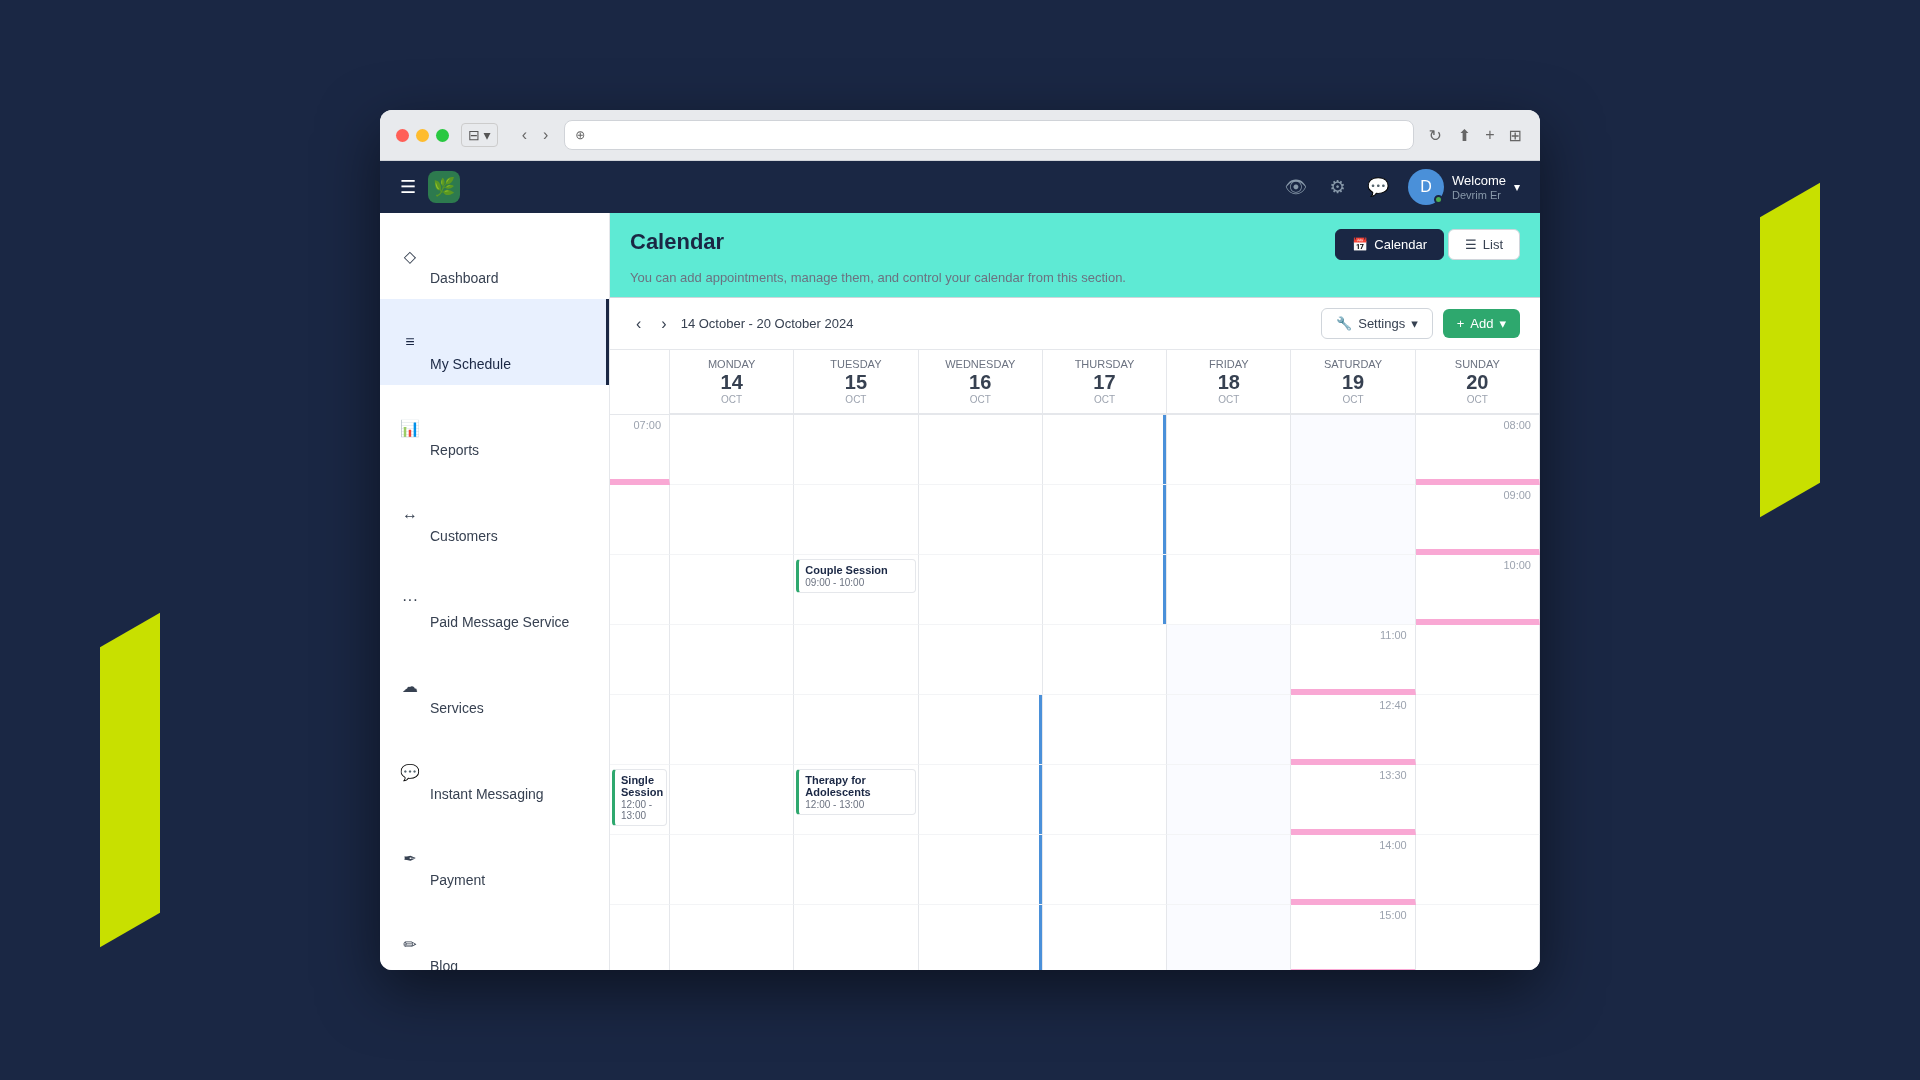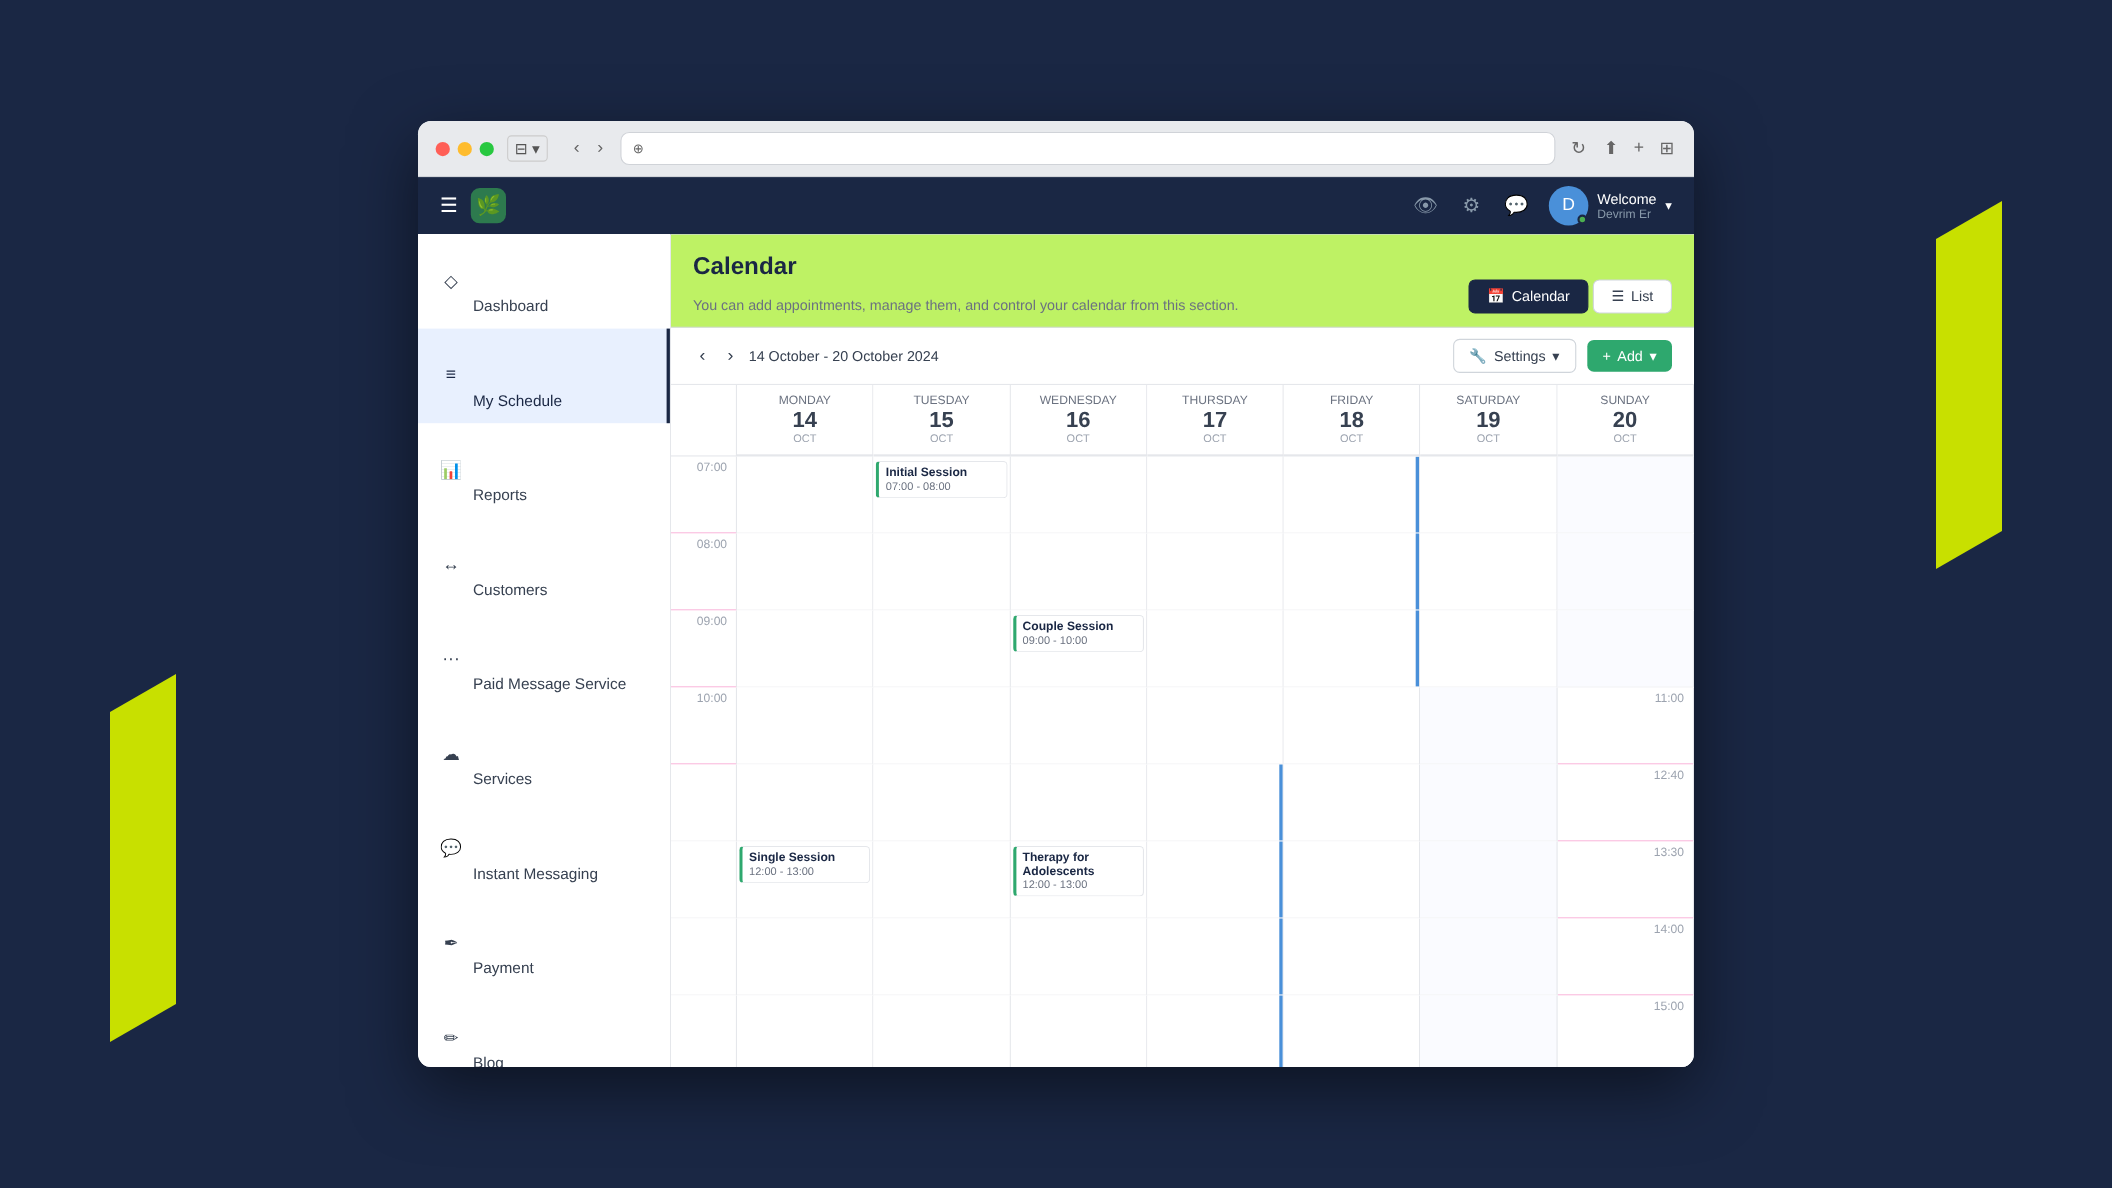--- a/index.html
+++ b/index.html
@@ -266,25 +266,25 @@
     .main-content {
       flex: 1;
       overflow: hidden;
       display: flex;
       flex-direction: column;
       background: #f0f2f5;
     }
 
     
     .calendar-header-section {
-      background: #bef264;
+      background: #5eead4;
       padding: 16px 20px 12px;
       border-bottom: 1px solid #d0d5db;
       display: flex;
-      align-items: flex-end;
+      align-items: flex-start;
       justify-content: space-between;
     }
     .calendar-title {
       font-size: 22px;
       font-weight: 600;
       color: #1a2744;
     }
     .calendar-subtitle {
       font-size: 13px;
       color: #6b7280;
@@ -416,21 +416,21 @@
     }
     .day-mon {
       font-size: 10px;
       color: #9ca3af;
       text-transform: uppercase;
     }
 
     
     .time-cell {
       border-right: 1px solid #e5e7eb;
-      border-bottom: 1px solid #f9a8d4;
+      border-bottom: 6px solid #f9a8d4;
       padding: 4px 8px;
       font-size: 11px;
       color: #9ca3af;
       text-align: right;
       height: 70px;
       vertical-align: top;
       background: white;
     }
     .grid-cell {
       border-right: 1px solid #e5e7eb;
@@ -662,26 +662,20 @@
             <div class="day-mon">OCT</div>
           </div>
           <div class="day-header-cell">
             <div class="day-name">Sunday</div>
             <div class="day-num">20</div>
             <div class="day-mon">OCT</div>
           </div>
 
           <div class="time-cell">07:00</div>
           <div class="grid-cell"></div>
-          <div class="grid-cell">
-            <div class="event-block">
-              <div class="event-title">Initial Session</div>
-              <div class="event-time">07:00 - 08:00</div>
-            </div>
-          </div>
           <div class="grid-cell"></div>
           <div class="grid-cell"></div>
           <div class="grid-cell">
             <div class="today-indicator"></div>
           </div>
           <div class="grid-cell"></div>
           <div class="grid-cell sunday-col"></div>
 
           <div class="time-cell">08:00</div>
           <div class="grid-cell"></div>

